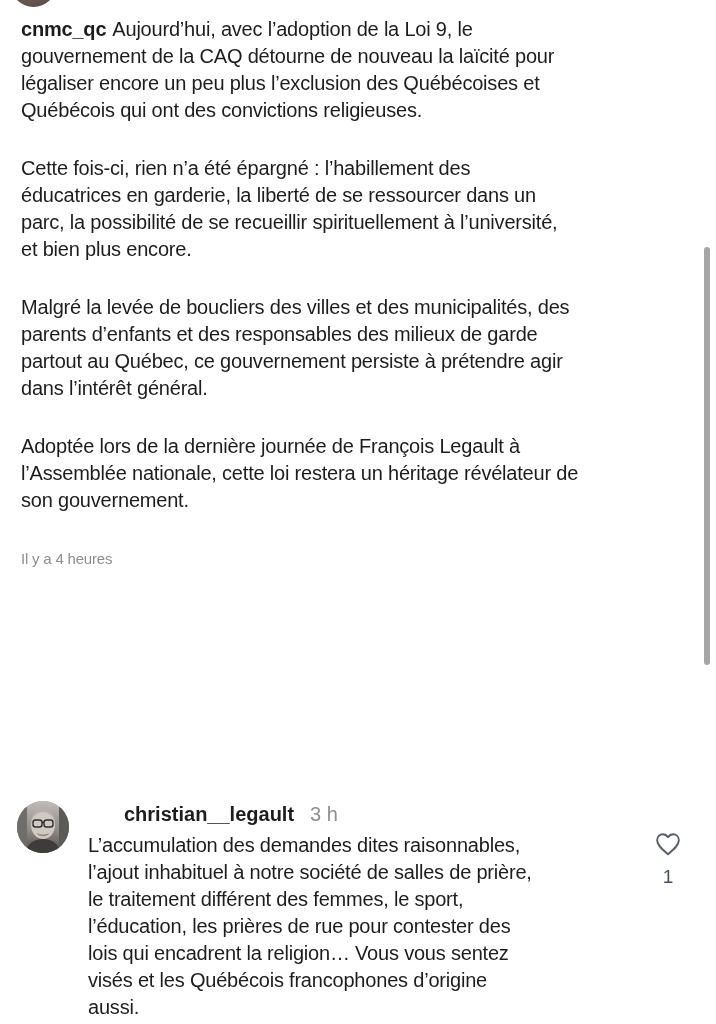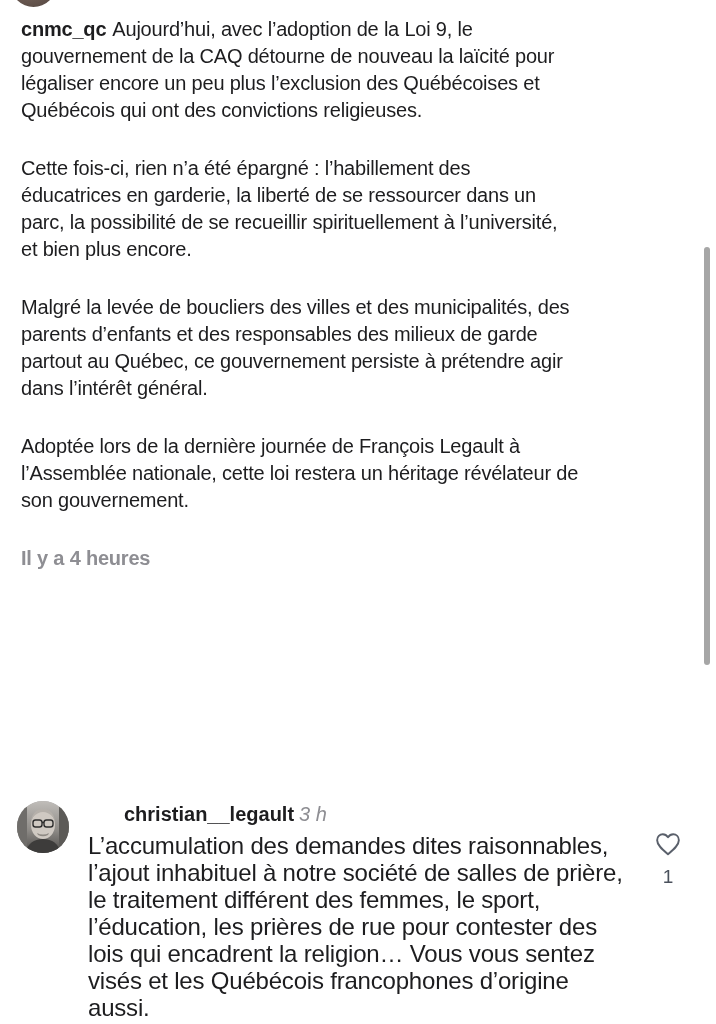--- a/index.html
+++ b/index.html
@@ -30,41 +30,40 @@
   .caption{
     position:absolute;left:21px;top:16px;width:685px;
     font-size:20px;line-height:27px;letter-spacing:-0.2px;
   }
   .caption p{margin:0 0 31px 0;}
   .cap-text{white-space:pre;}
   .username{font-weight:700;margin-right:6px;}
   .timestamp{
     margin-top:22px;
     color:var(--secondary);
-    font-size:20px;
-    font-weight:bold;
+    font-size:15px;
   }
   
   .comment{
     position:absolute;left:17px;top:801px;width:632px;
     display:flex;align-items:flex-start;
   }
   .comment-avatar{
     width:52px;height:52px;border-radius:50%;
     overflow:hidden;flex:0 0 52px;
     background:#a8a8a8;
   }
   .comment-avatar svg{display:block;}
   .comment-body{margin-left:19px;}
   .comment-header{font-size:20px;line-height:26px;}
   .comment-header .username{margin-right:2px;margin-left:36px;}
-  .comment-time{color:var(--secondary);margin-left:3px;font-weight:400;font-style:italic;}
+  .comment-time{color:var(--secondary);margin-left:14px;font-weight:400;}
   .comment-text{
     margin-top:5px;
-    font-size:24px;line-height:27px;letter-spacing:-0.2px;
+    font-size:20px;line-height:27px;letter-spacing:-0.2px;
     white-space:pre;
   }
   
   .like-col{
     position:absolute;left:649px;top:831px;width:38px;
     text-align:center;
   }
   .heart-btn{width:28px;height:26px;margin:0 auto;cursor:pointer;}
   .like-count{
     margin-top:9px;

